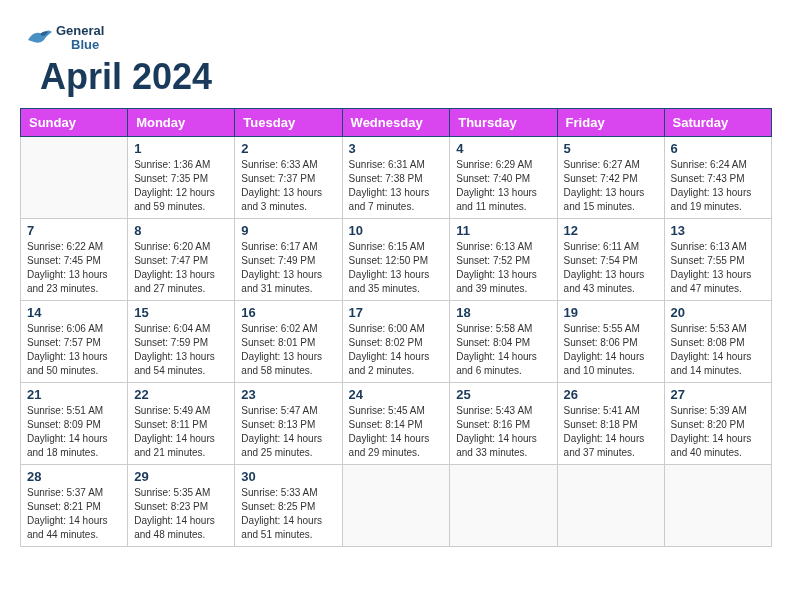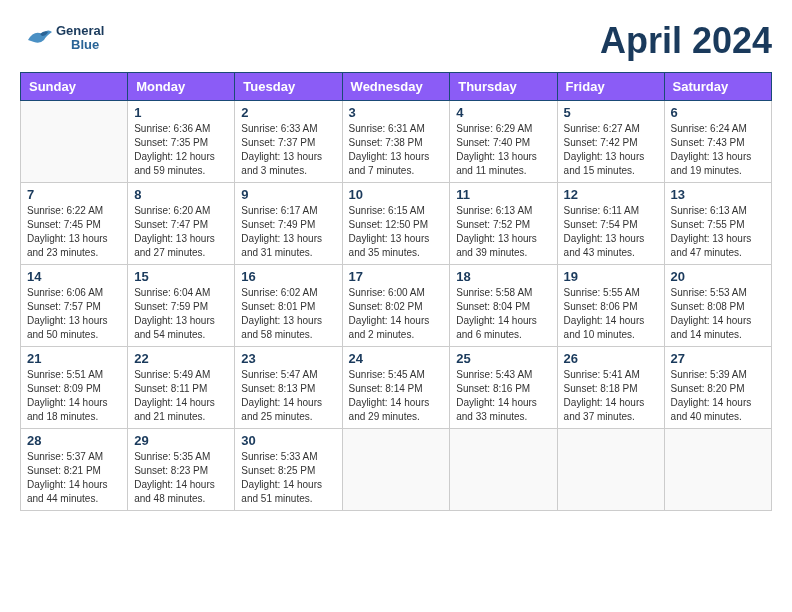--- a/index.html
+++ b/index.html
@@ -8,20 +8,21 @@
       background: #fff;
       width: 792px;
       min-height: 612px;
       padding: 20px;
     }
     .header {
       display: flex;
       justify-content: space-between;
       align-items: flex-start;
       margin-bottom: 10px;
+      flex-direction: column;
     }
     .logo {
       display: flex;
       flex-direction: column;
       align-items: flex-start;
     }
     .title-area {
       text-align: right;
       margin-left: 20px;
     }
@@ -33,21 +34,21 @@
     .location {
       font-size: 16px;
       color: #333;
     }
     .calendar {
       width: 100%;
       border-collapse: collapse;
       border: 1px solid #ccc;
     }
     .calendar th {
-      background: #8b5cf6;
+      background: #d946ef;
       color: #fff;
       font-size: 13px;
       font-weight: bold;
       padding: 6px 8px;
       text-align: left;
       border: 1px solid #1a4a76;
       margin-left: 46px;
     }
     .calendar td {
       vertical-align: top;
@@ -112,21 +113,21 @@
       <th>Friday</th>
       <th>Saturday</th>
     </tr>
   </thead>
   <tbody id="calendar-body">
   <tr>
         <td class="empty"></td>
         <td>
           <div class="day-number">1</div>
           <div class="day-info">
-            <div>Sunrise: 6:36 AM</div>
+            <div>Sunrise: 1:36 AM</div>
             <div>Sunset: 7:35 PM</div>
             <div>Daylight: 12 hours</div>
             <div>and 59 minutes.</div>
           </div>
         </td>
         <td>
           <div class="day-number">2</div>
           <div class="day-info">
             <div>Sunrise: 6:33 AM</div>
             <div>Sunset: 7:37 PM</div>

